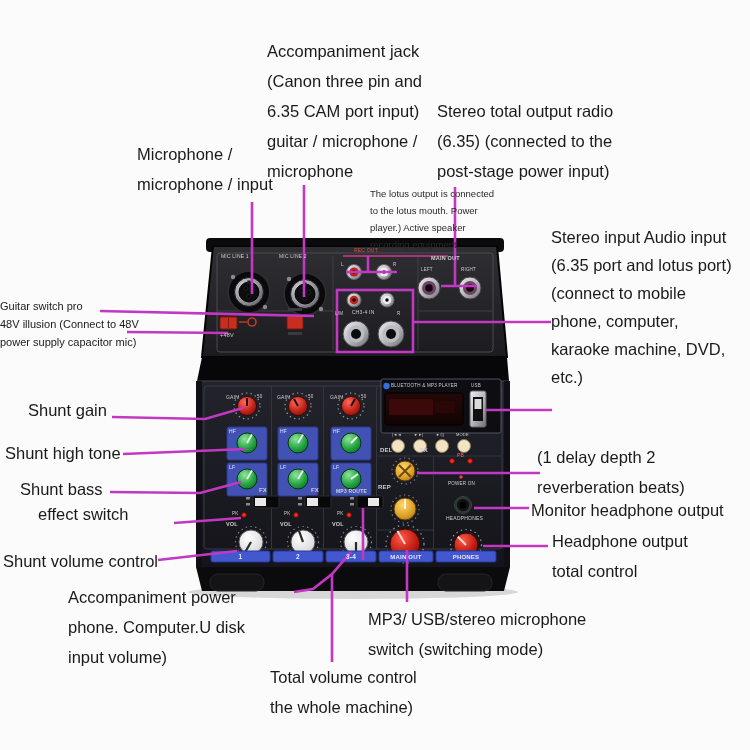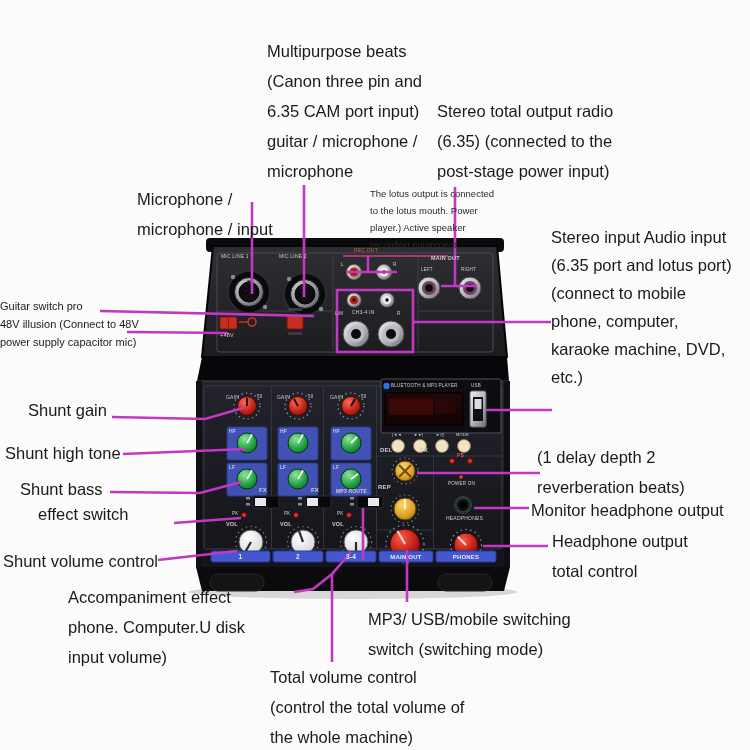--- a/index.html
+++ b/index.html
@@ -366,27 +366,27 @@
   <span class="tl" style="left:414px;top:432px;font-size:4px;">►►|</span>
   <span class="tl" style="left:436px;top:432px;font-size:4px;">►/||</span>
   <span class="tl" style="left:456px;top:432px;font-size:4px;">MODE</span>
   <span class="tl" style="left:380px;top:447px;font-size:6px;font-weight:bold;">DEL</span>
   <span class="tl" style="left:420px;top:447px;font-size:6px;font-weight:bold;">FX</span>
   <span class="tl" style="left:378px;top:484px;font-size:6px;font-weight:bold;">REP</span>
   <span class="tl" style="left:457px;top:452px;font-size:5px;color:#ff6a5a;">PB</span>
   <span class="tl" style="left:448px;top:481px;font-size:4.6px;">POWER ON</span>
   <span class="tl" style="left:446px;top:515px;font-size:5px;">HEADPHONES</span>
 
-  <div class="callout" style="left:137px;top:139px;margin-top:45px;">
+  <div class="callout" style="left:137px;top:139px;">
     <span>Microphone /</span>
     <span>microphone / input</span>
   </div>
 
   <div class="callout" style="left:267px;top:36px;">
-    <span>Multipurpose beats</span>
+    <span>Accompaniment jack</span>
     <span>(Canon three pin and</span>
     <span>6.35 CAM port input)</span>
     <span>guitar / microphone /</span>
     <span>microphone</span>
   </div>
 
   <div class="callout" style="left:437px;top:96px;">
     <span>Stereo total output radio</span>
     <span>(6.35) (connected to the</span>
     <span>post-stage power input)</span>
@@ -418,42 +418,41 @@
   <div class="single" style="left:5px;top:445px;">Shunt high tone</div>
   <div class="single" style="left:20px;top:481px;">Shunt bass</div>
 
   <div class="callout" style="left:38px;top:499px;">
     <span>effect switch</span>
   </div>
 
   <div class="single" style="left:3px;top:553px;">Shunt volume control</div>
 
   <div class="callout" style="left:68px;top:582px;">
-    <span>Accompaniment effect</span>
+    <span>Accompaniment power</span>
     <span>phone. Computer.U disk</span>
     <span>input volume)</span>
   </div>
 
 
   <div class="callout" style="left:537px;top:442px;">
     <span>(1 delay depth 2</span>
     <span>reverberation beats)</span>
   </div>
 
   <div class="single" style="left:531px;top:502px;">Monitor headphone output</div>
 
   <div class="callout" style="left:552px;top:526px;">
     <span>Headphone output</span>
     <span>total control</span>
   </div>
 
   <div class="callout" style="left:368px;top:604px;">
-    <span>MP3/ USB/mobile switching</span>
+    <span>MP3/ USB/stereo microphone</span>
     <span>switch (switching mode)</span>
   </div>
 
   <div class="callout" style="left:270px;top:662px;">
     <span>Total volume control</span>
-    <span>(control the total volume of</span>
     <span>the whole machine)</span>
   </div>
 
 </div>
 
 </body></html>

